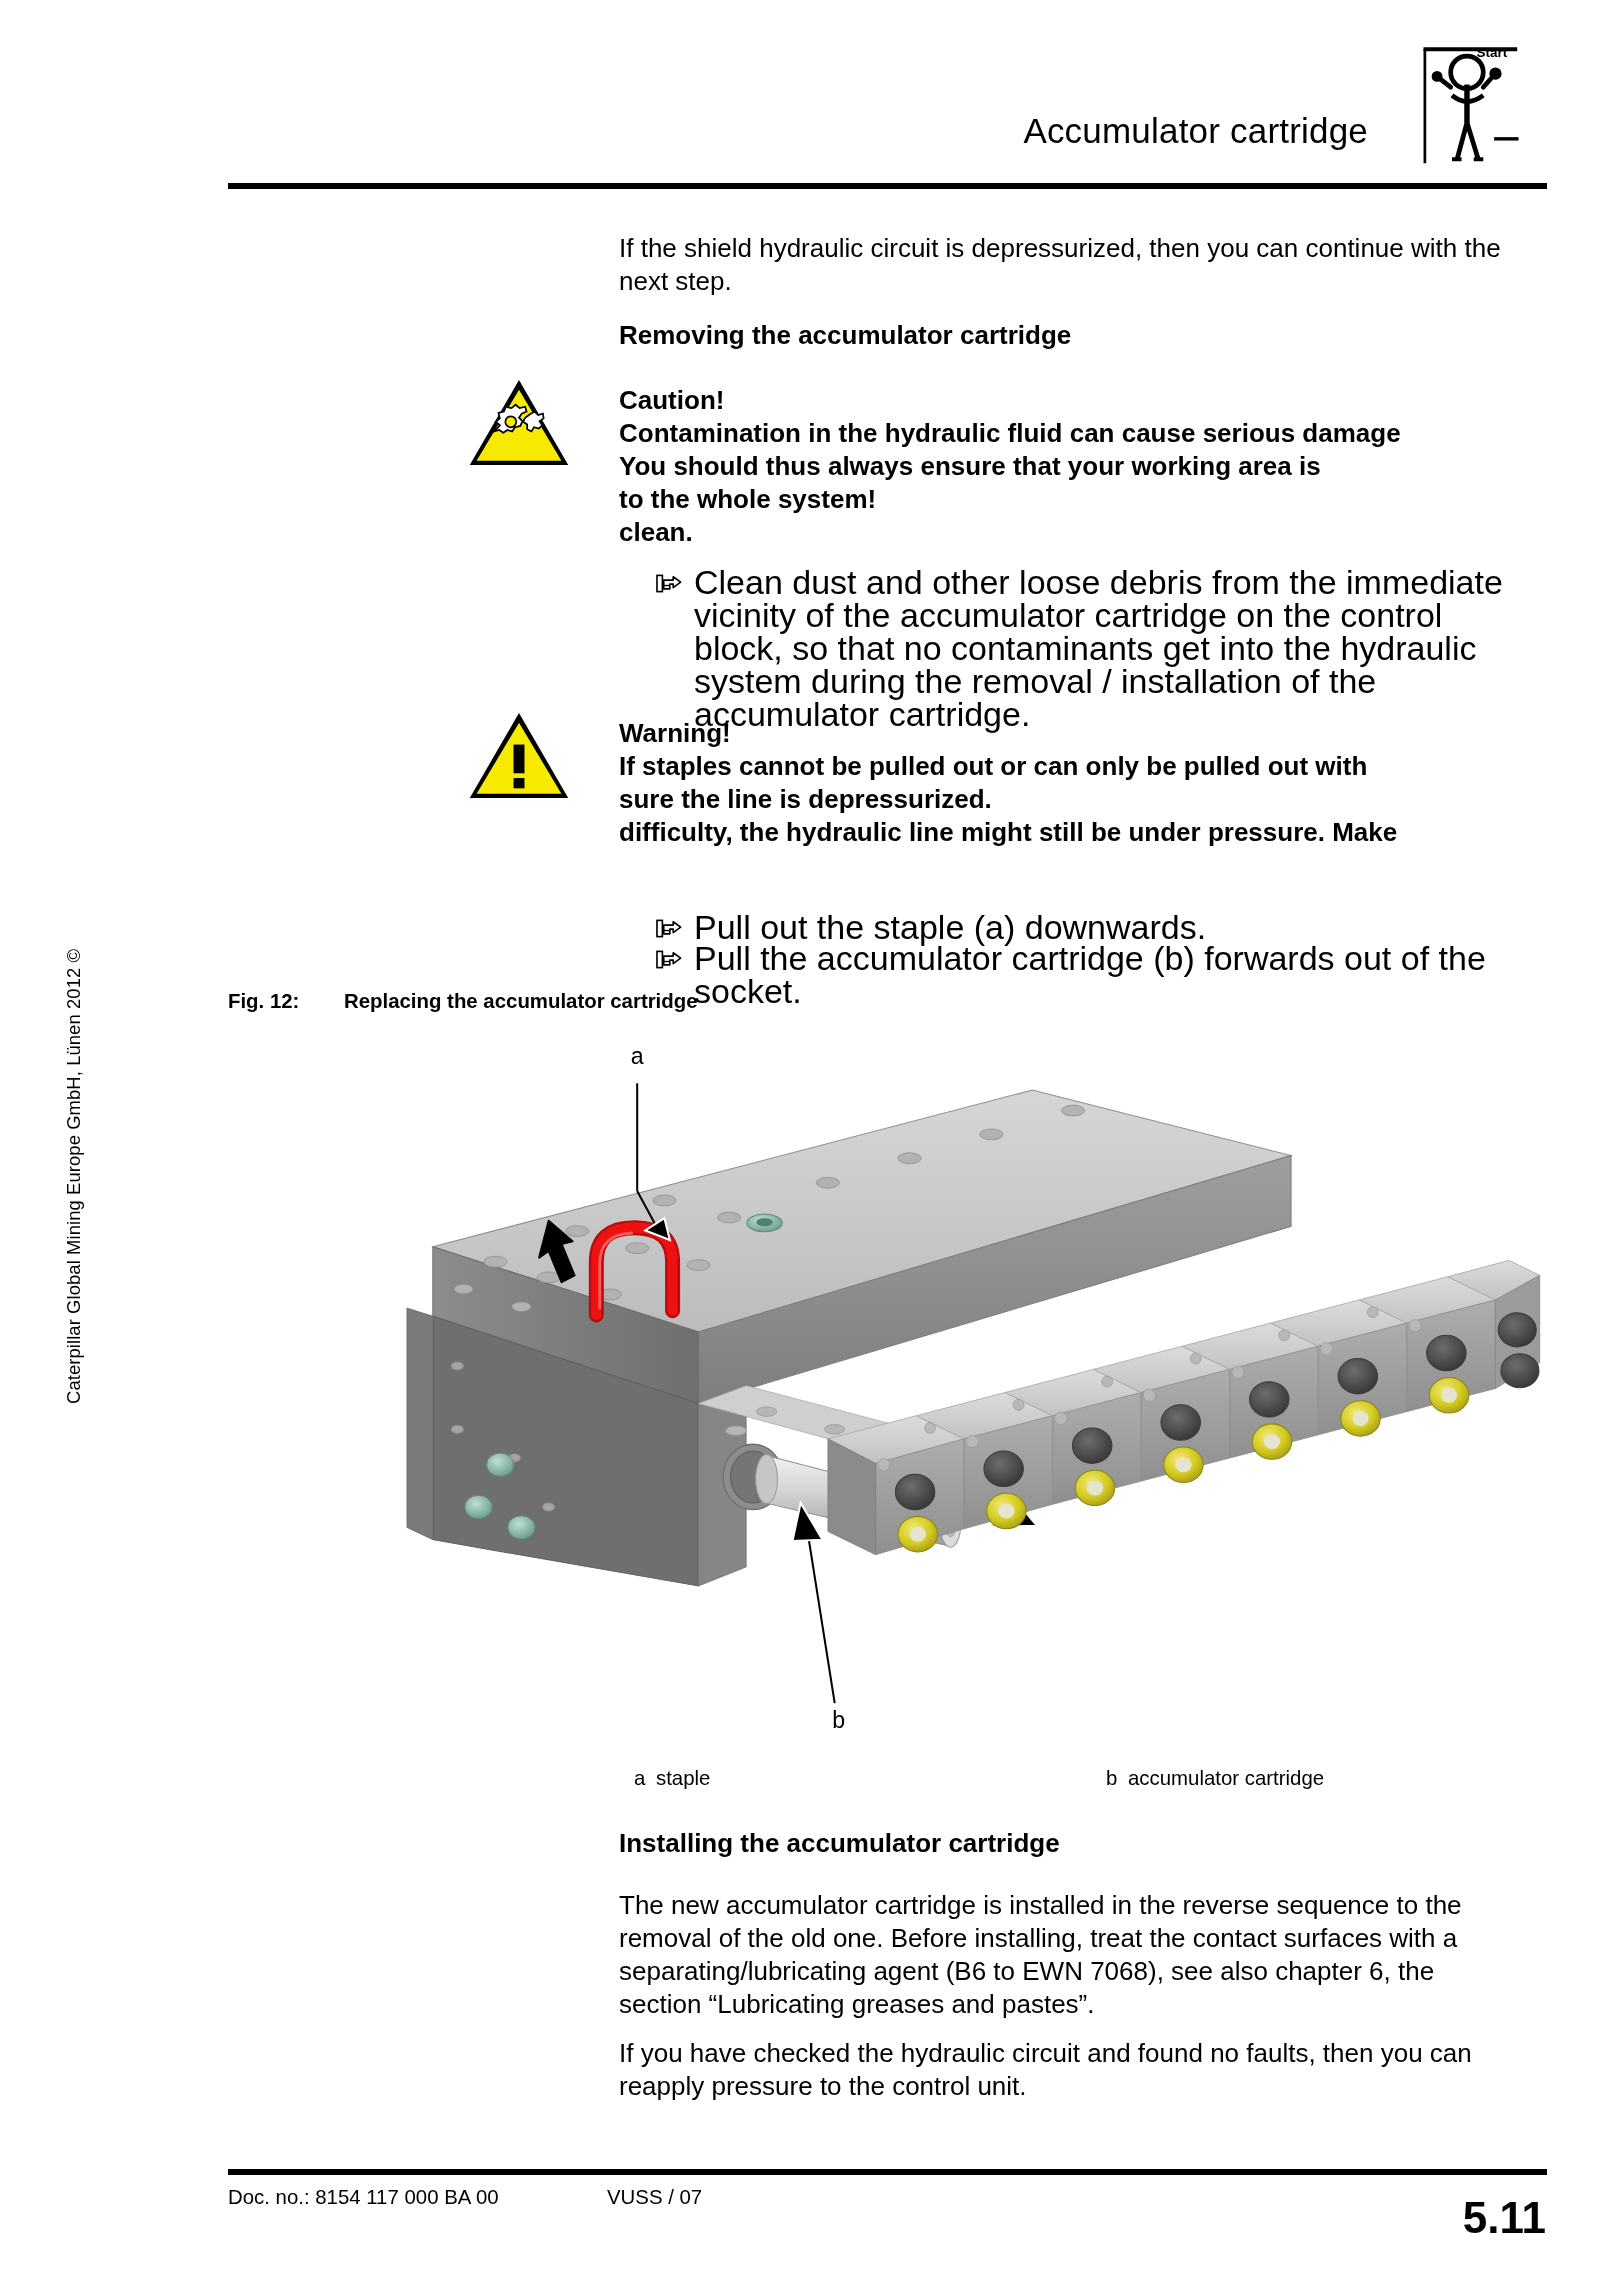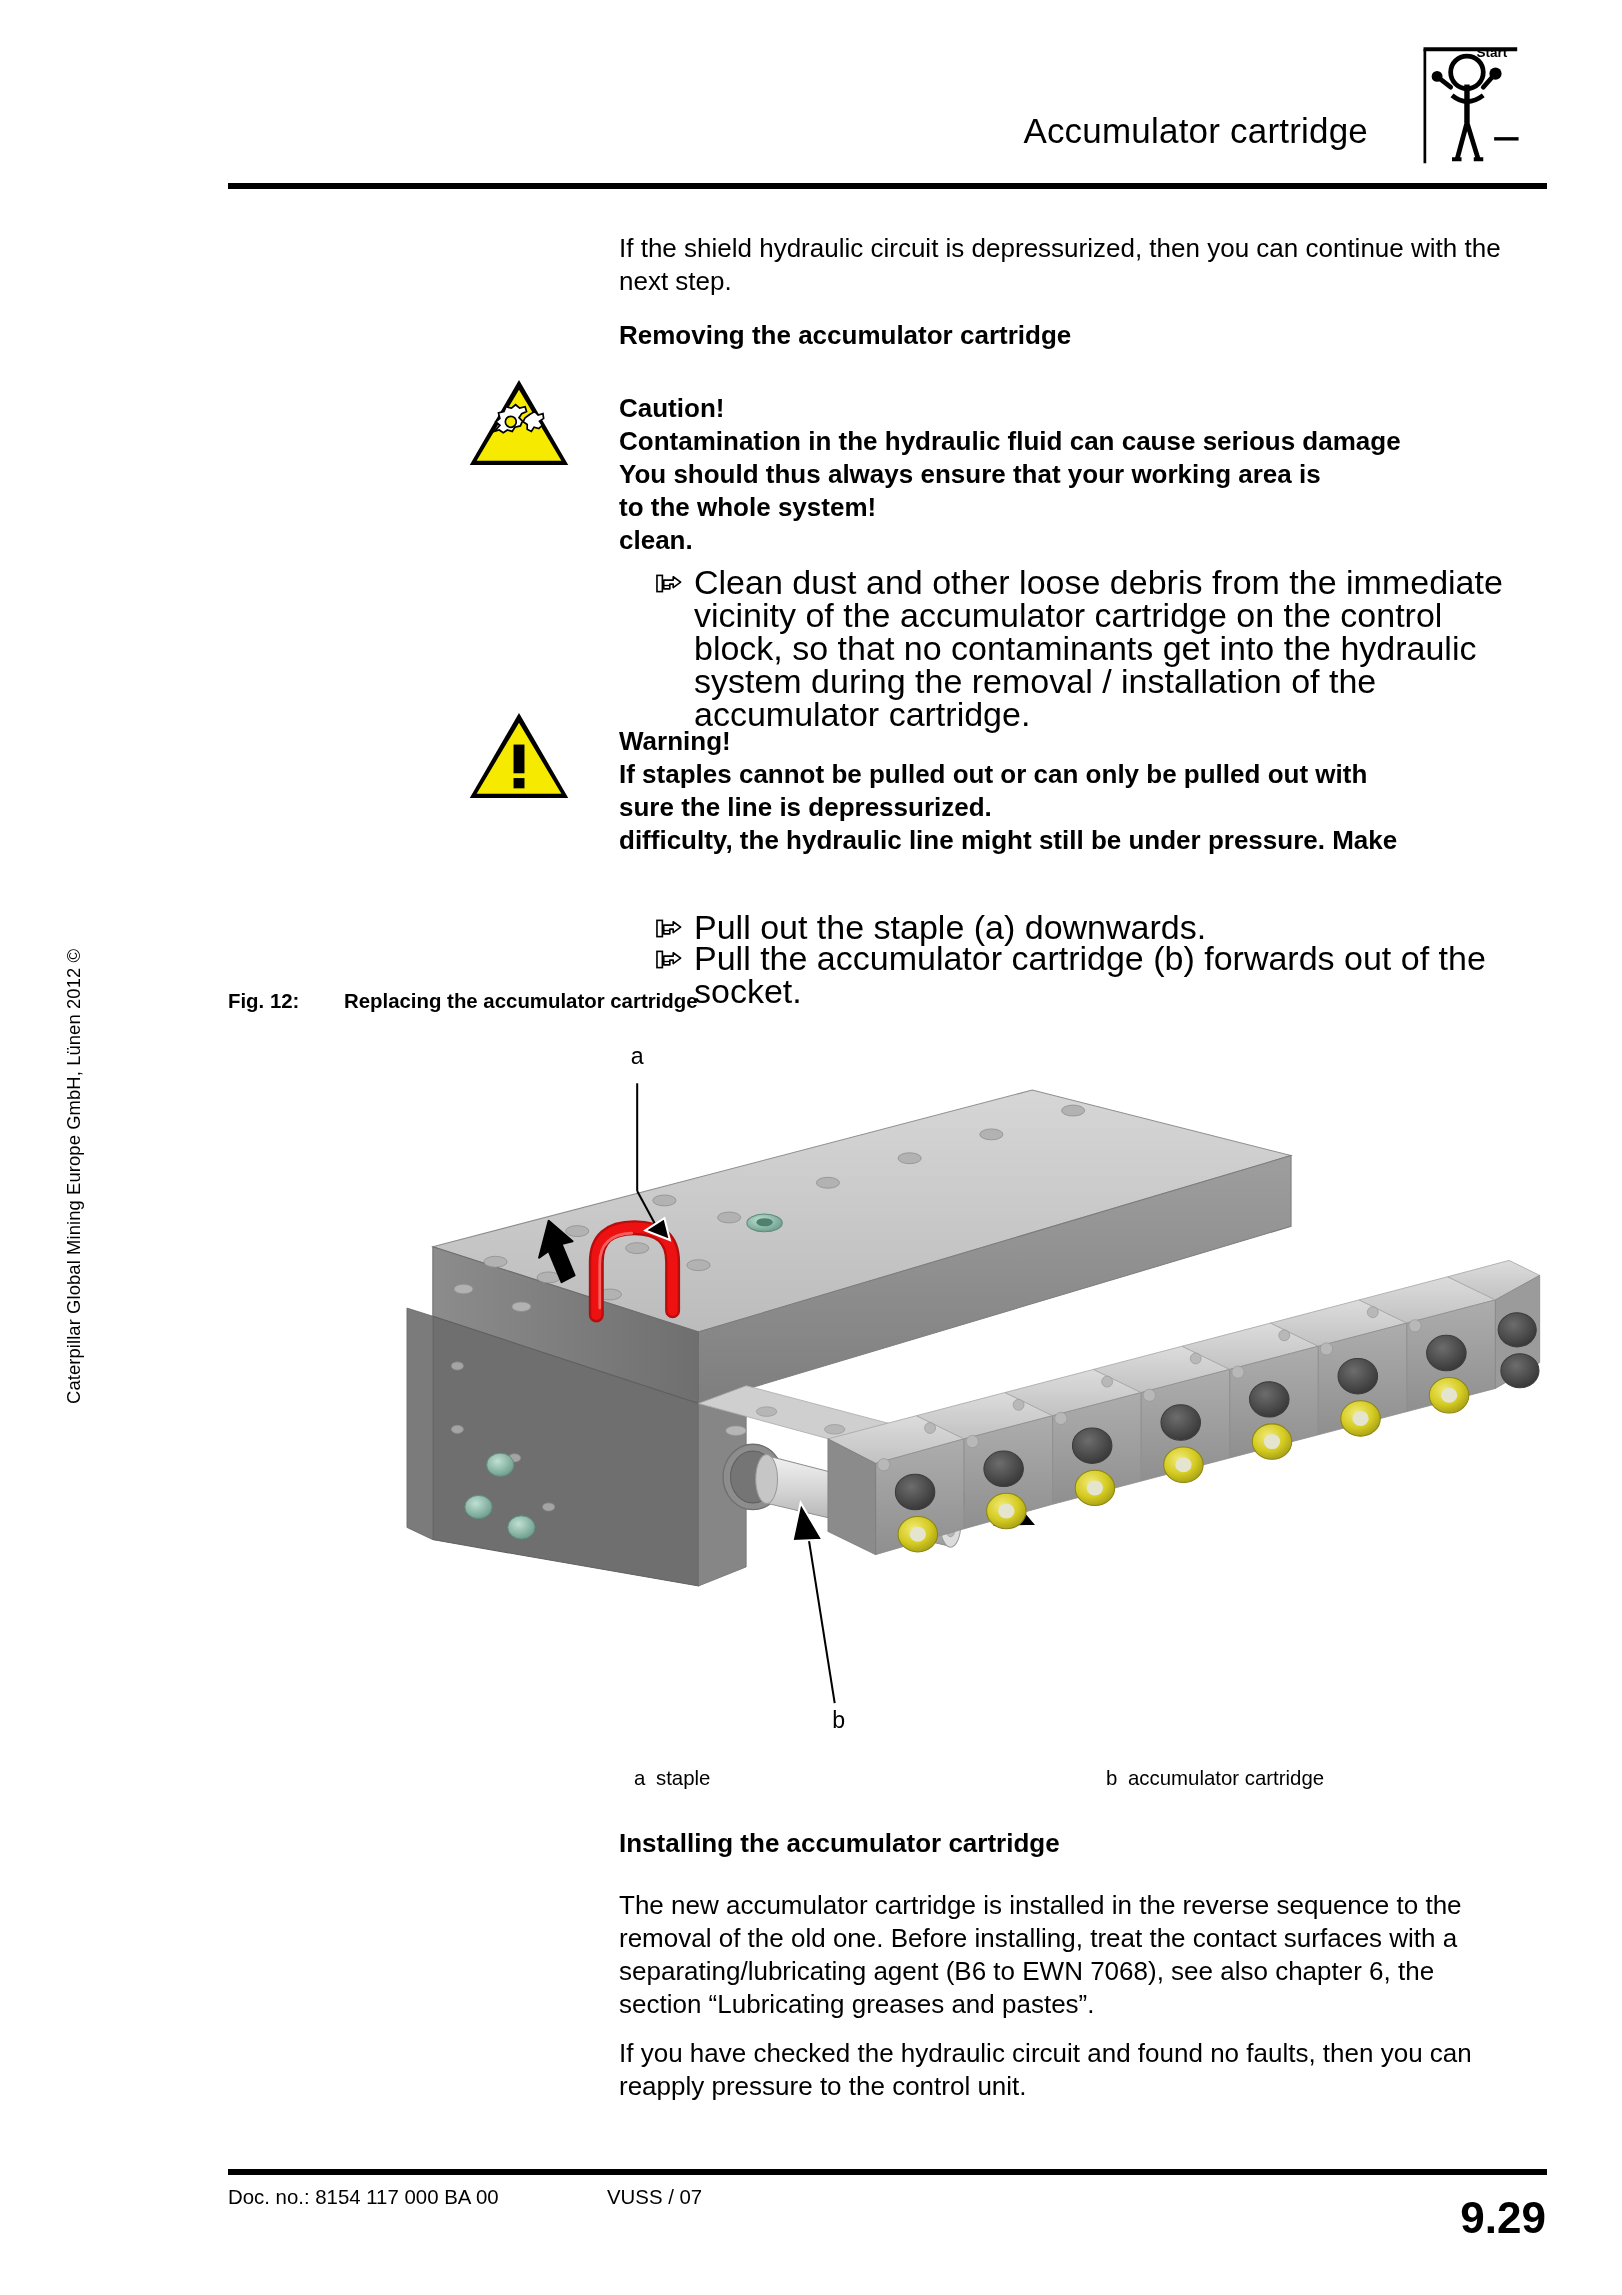--- a/index.html
+++ b/index.html
@@ -89,21 +89,21 @@
   }
 
   
   .alert-block { position: absolute; }
   .alert-tri {
     position: absolute;
     left: -152px;
     width: 104px;
     height: 93px;
   }
-  .alert-body { position: absolute; left: 0; top: 16px; width: 906px; }
+  .alert-body { position: absolute; left: 0; top: 8px; width: 906px; }
 
   
   .bullet-item {
     position: absolute;
     display: block;
   }
   .hand-icon {
     position: absolute;
     left: 0;
     top: 5.5px;
@@ -495,16 +495,16 @@
     <span class="legend-b"><span class="legend-key">b</span><span>accumulator cartridge</span></span>
   </div>
 
   <div class="content-col heading" style="top:1827px;">Installing the accumulator cartridge</div>
   <div class="content-col body-text" style="top:1889px;">The new accumulator cartridge is installed in the reverse sequence to the removal of the old one. Before installing, treat the contact surfaces with a separating/lubricating agent (B6 to EWN 7068), see also chapter 6, the section “Lubricating greases and pastes”.</div>
   <div class="content-col body-text" style="top:2037px;">If you have checked the hydraulic circuit and found no faults, then you can reapply pressure to the control unit.</div>
 
   <div id="footer-rule"></div>
   <div id="footer-doc">Doc. no.: 8154 117 000 BA 00</div>
   <div id="footer-vuss">VUSS / 07</div>
-  <div id="footer-page">9.29</div>
+  <div id="footer-page">5.11</div>
 
 </div>
 
 
 </body></html>

